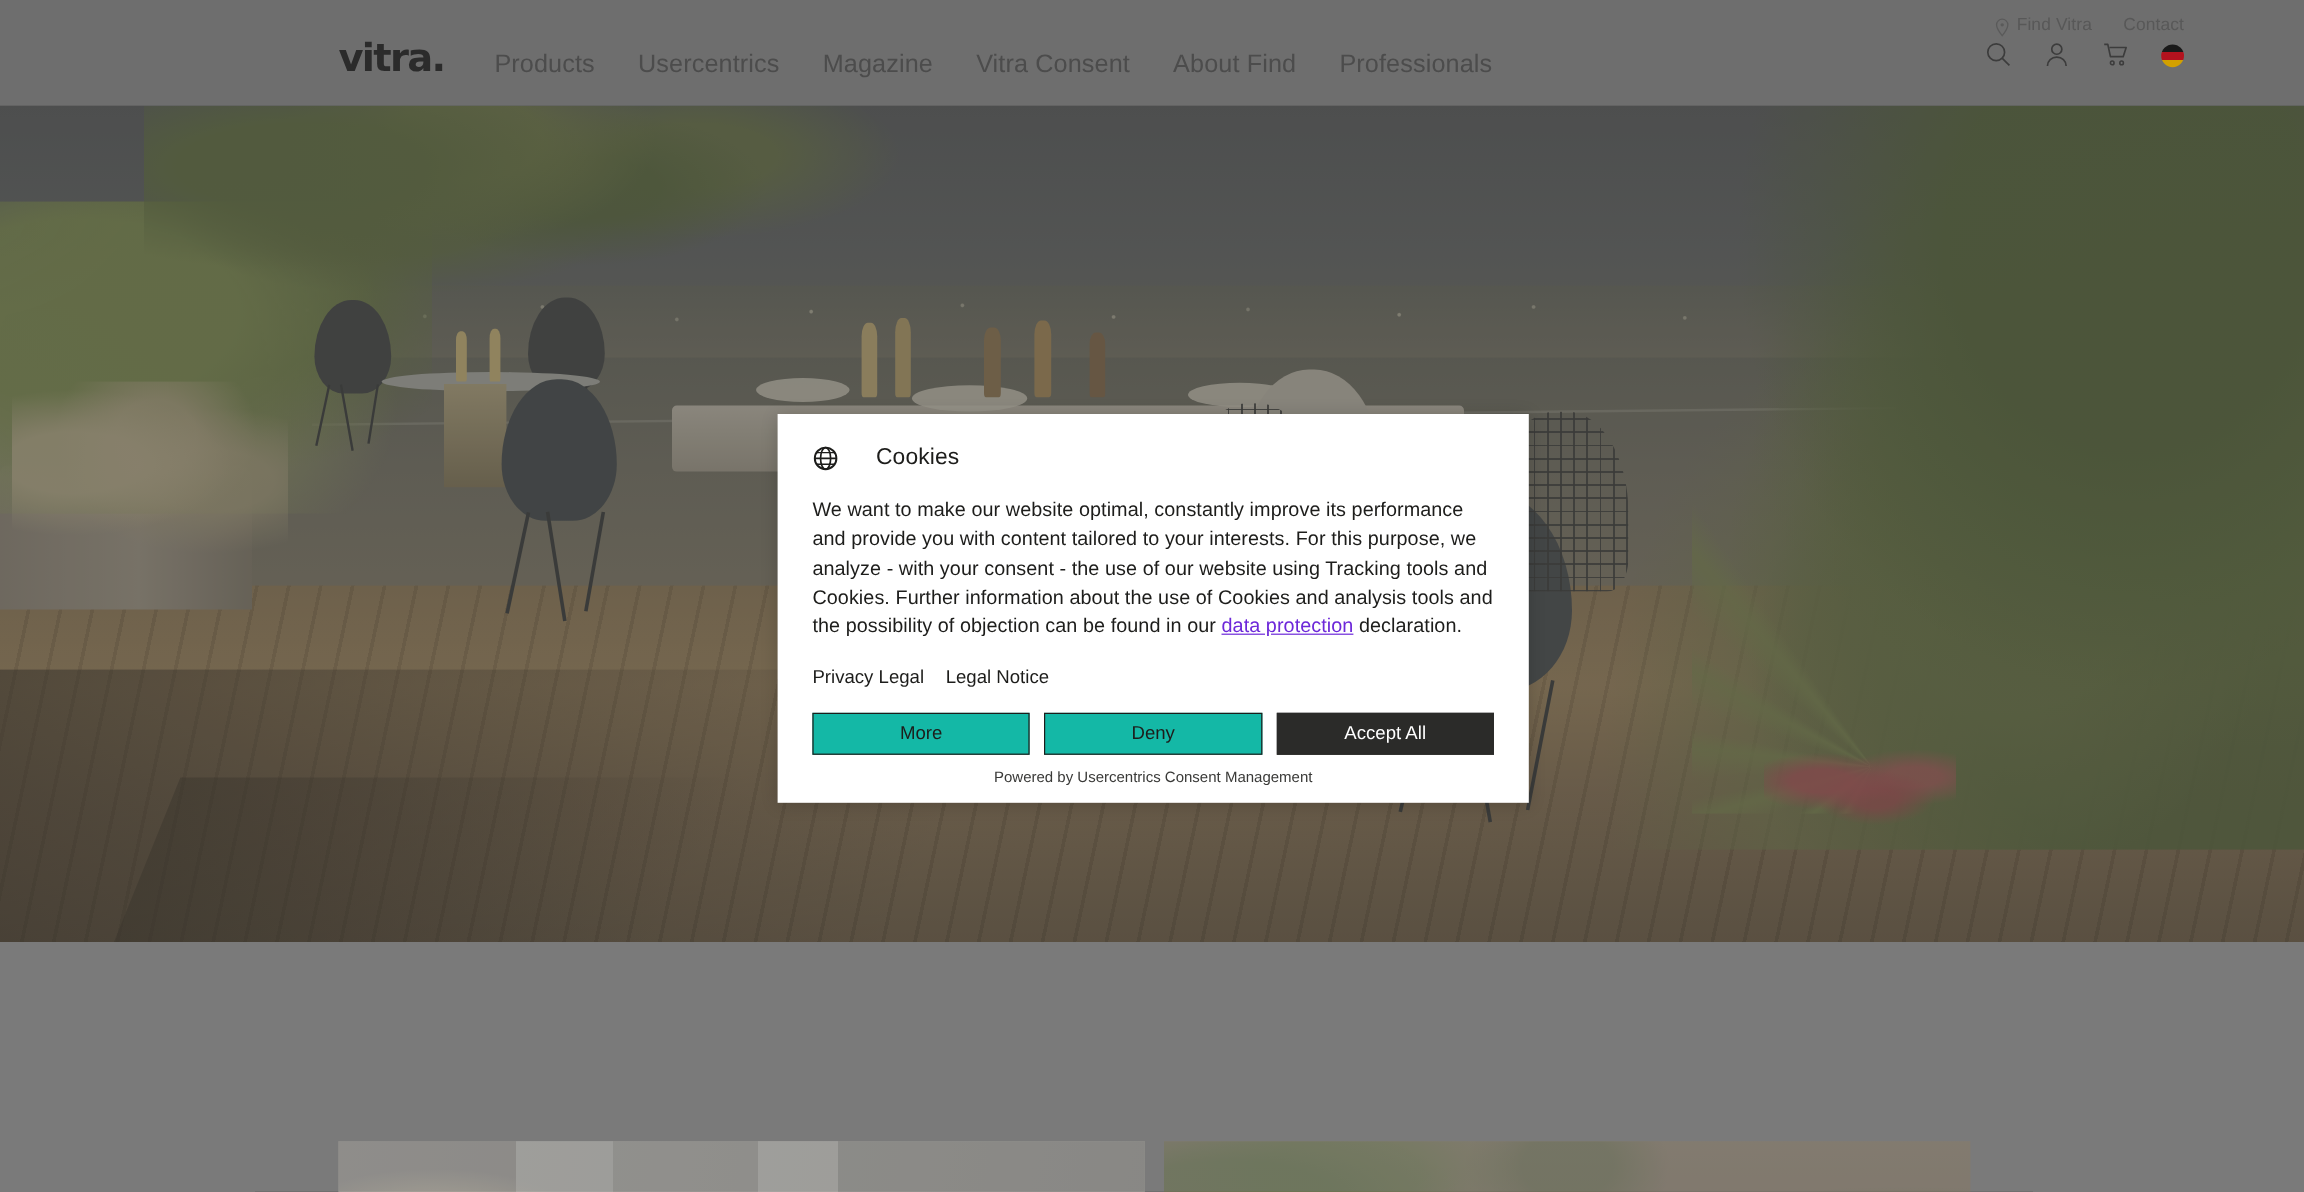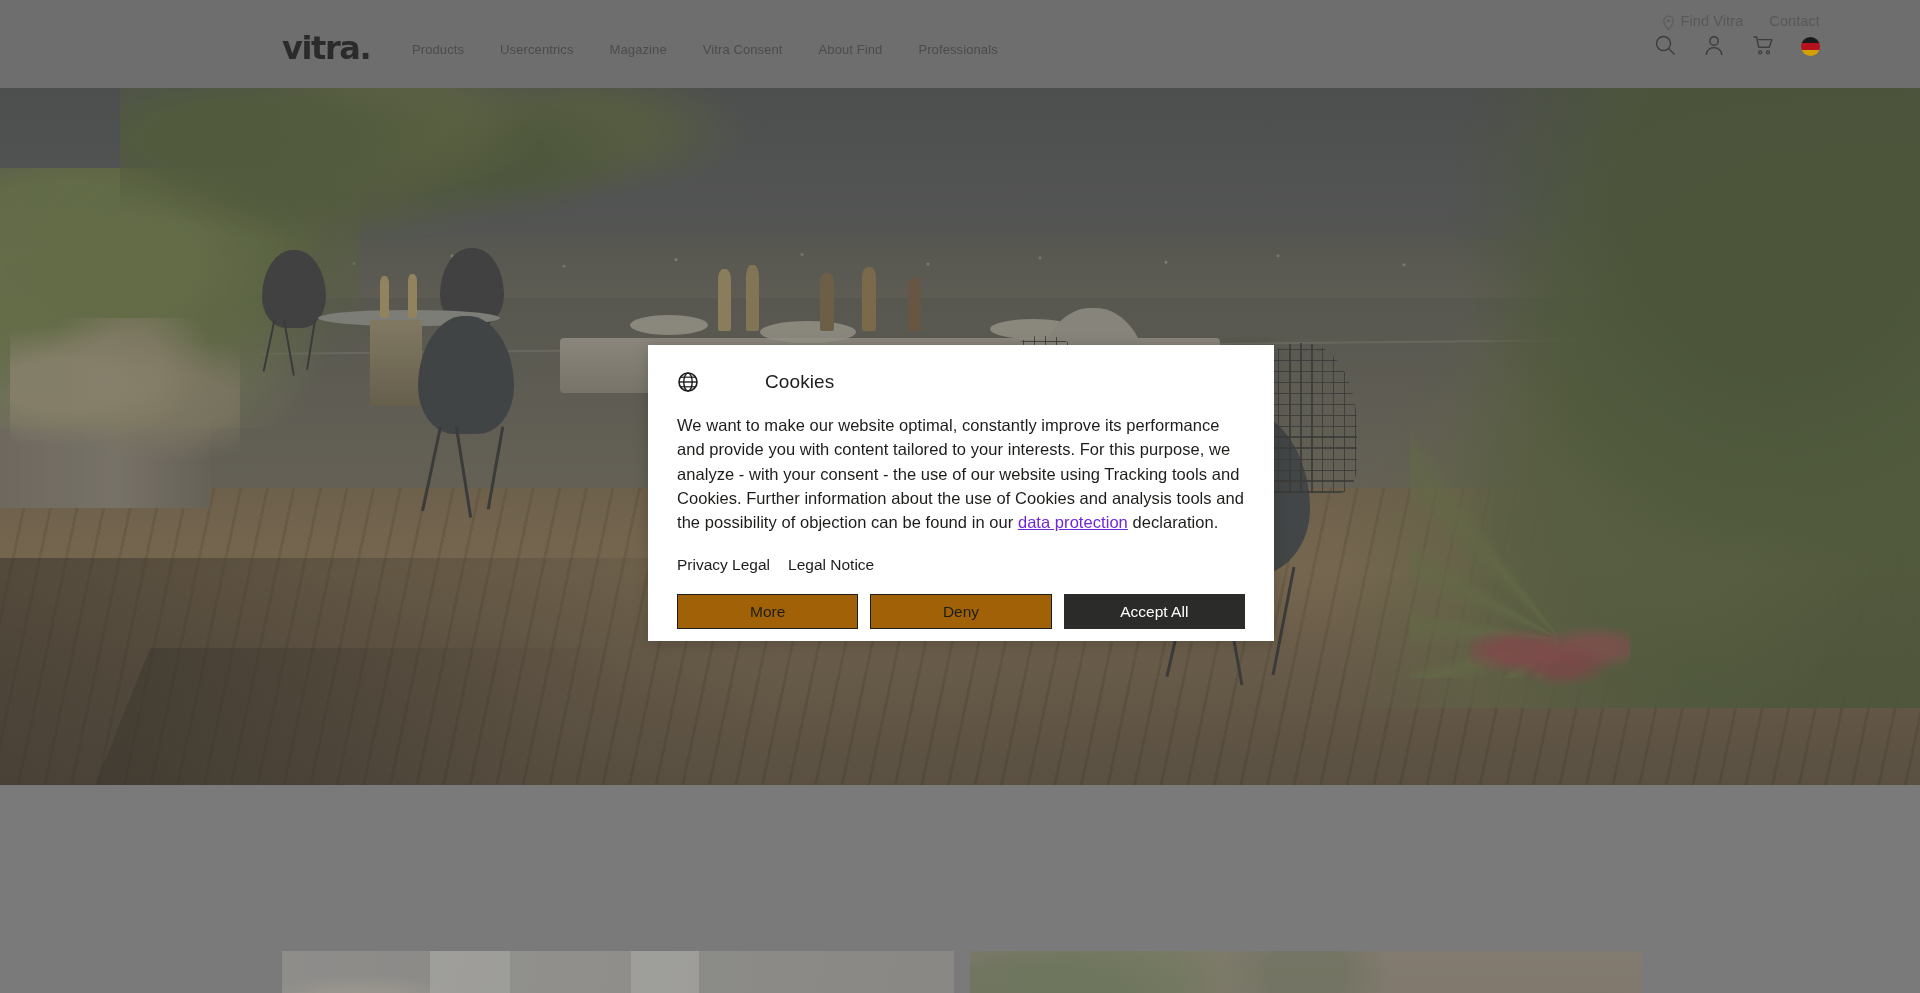--- a/index.html
+++ b/index.html
@@ -29,21 +29,21 @@
   }
   .logo {
     position:absolute; left: 282px; top: -6px;
     font-family: "DejaVu Sans", sans-serif;
     font-weight: 700; font-size: 32px; letter-spacing: -1.4px;
     color: #2b2b2b; line-height: 1; cursor: pointer;
   }
   .nav {
     position: absolute; left: 412px; top: 4px;
     display: flex; gap: 36px;
-    font-size: 13px; color: #4c4c4c; letter-spacing: .1px;
+    font-size: 21px; color: #4c4c4c; letter-spacing: .1px;
   }
   .nav-item { cursor: pointer; white-space: nowrap; }
   .header-icons {
     position: absolute; right: 100px; top: -4px;
     display: flex; align-items: center; gap: 27px;
   }
   .hicon { width: 22px; height: 22px; cursor: pointer; display:block; }
   .flag {
     width: 19px; height: 19px; border-radius: 50%; cursor: pointer;
     background: linear-gradient(to bottom, #1a1a1a 0 34%, #b3121e 34% 67%, #d2a000 67% 100%);
@@ -246,41 +246,41 @@
   .backdrop { position:absolute; inset:0; z-index:40; }
   .dialog {
     position:absolute; z-index:50;
     left: 648px; top: 345px; width: 626px;
     background:#fff; padding: 26px 24px 12px 24px;
     box-shadow: 0 2px 14px rgba(0,0,0,.18);
   }
   .dialog-head { display:flex; align-items:center; margin-bottom: 20px; }
   .globe { width:22px; height:22px; margin-left:5px; }
   .dialog-title {
-    margin-left: 66px; font-size: 19px; color:#1d1d1b; letter-spacing:.1px;
+    margin-left: 31px; font-size: 19px; color:#1d1d1b; letter-spacing:.1px;
   }
   .dialog-body {
     font-size: 16.5px; line-height: 1.47; color:#1d1d1b; letter-spacing:.05px;
     margin-bottom: 22px; padding: 0 5px;
   }
   .dialog-body a, .link-underline {
     color:#6d28d9; text-decoration: underline; cursor:pointer;
   }
   .dialog-links {
     display:flex; gap: 18px; padding: 0 5px; margin-bottom: 20px;
     font-size: 15.5px; color:#1d1d1b;
   }
   .dialog-links span { cursor:pointer; }
   .dialog-buttons { display:flex; gap: 12px; padding: 0 5px; }
   .btn {
     width: 192px; height: 35px; font-size: 15.5px; cursor:pointer;
     display:flex; align-items:center; justify-content:center;
     font-family: "Liberation Sans", sans-serif;
   }
-  .btn-outline { background:#a16207; border:1px solid #1d1d1b; color:#1d1d1b;text-align:right; }
+  .btn-outline { background:#14b8a6; border:1px solid #1d1d1b; color:#1d1d1b;text-align:right; }
   .btn-solid { background:#2b2b29; border:1px solid #2b2b29; color:#fff; }
   .powered {
     text-align:center; font-size: 12.5px; color:#3a3a38; margin-top: 12px; padding-bottom:2px;
   }
 </style>
 </head>
 <body>
 
 <div class="page">
 
@@ -440,15 +440,16 @@
       <span>Privacy Legal</span>
       <span>Legal Notice</span>
     </div>
 
     <div class="dialog-buttons">
       <button class="btn btn-outline">More</button>
       <button class="btn btn-outline">Deny</button>
       <button class="btn btn-solid">Accept All</button>
     </div>
 
+    <div class="powered">Powered by Usercentrics Consent Management</div>
   </div>
 
 </div>
 
 </body></html>

